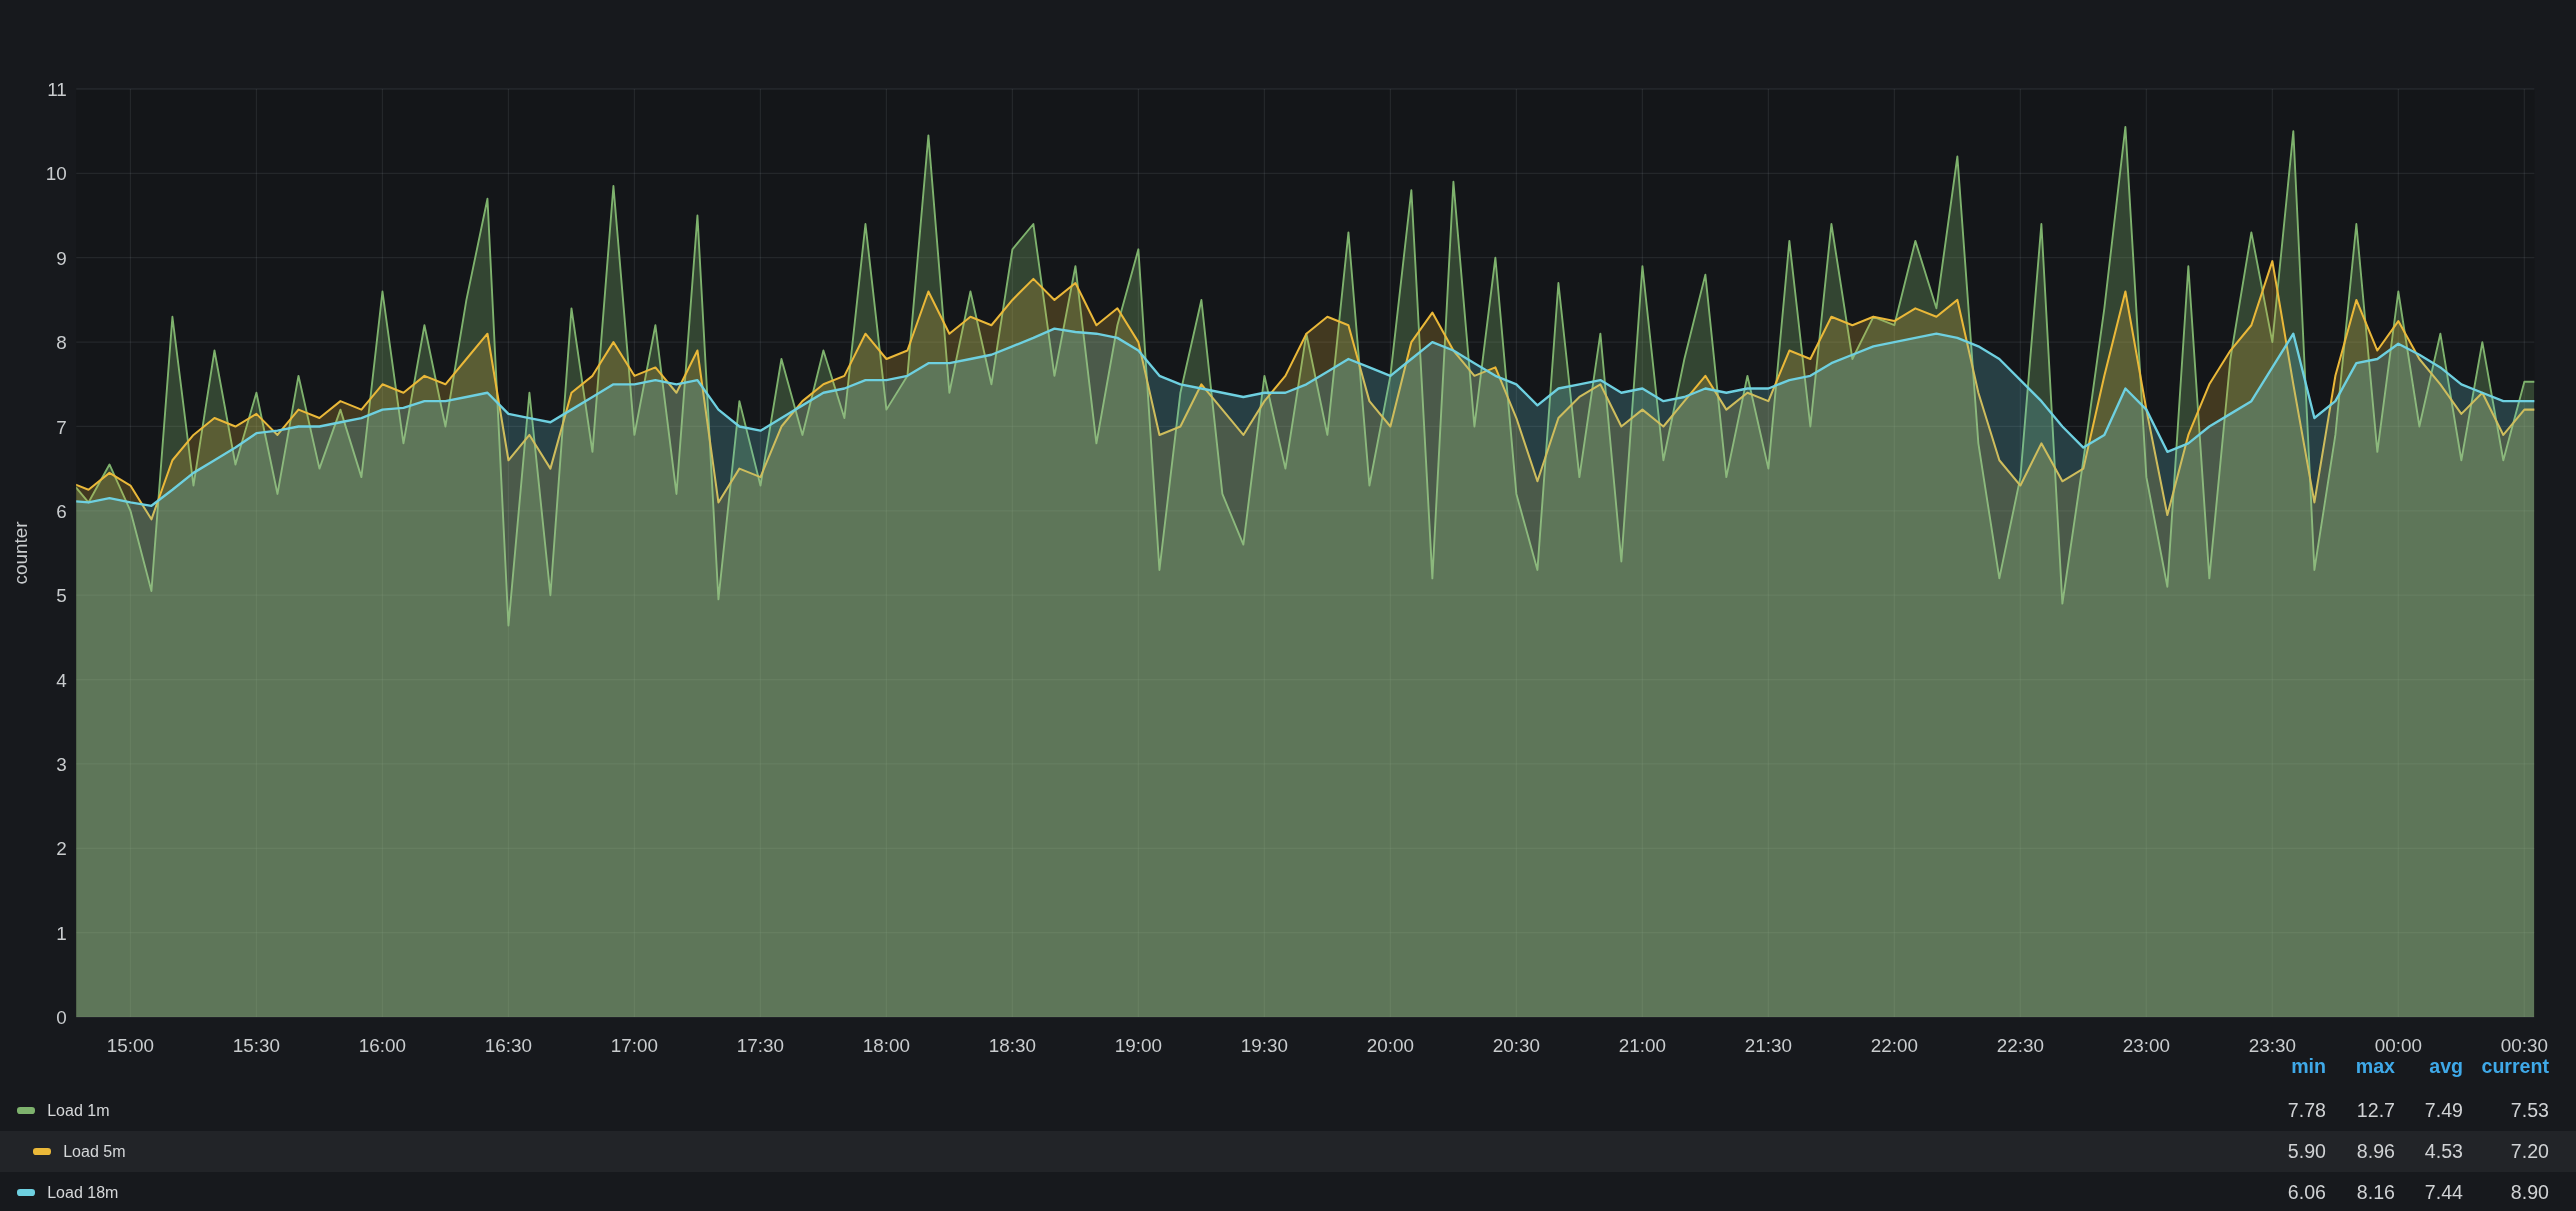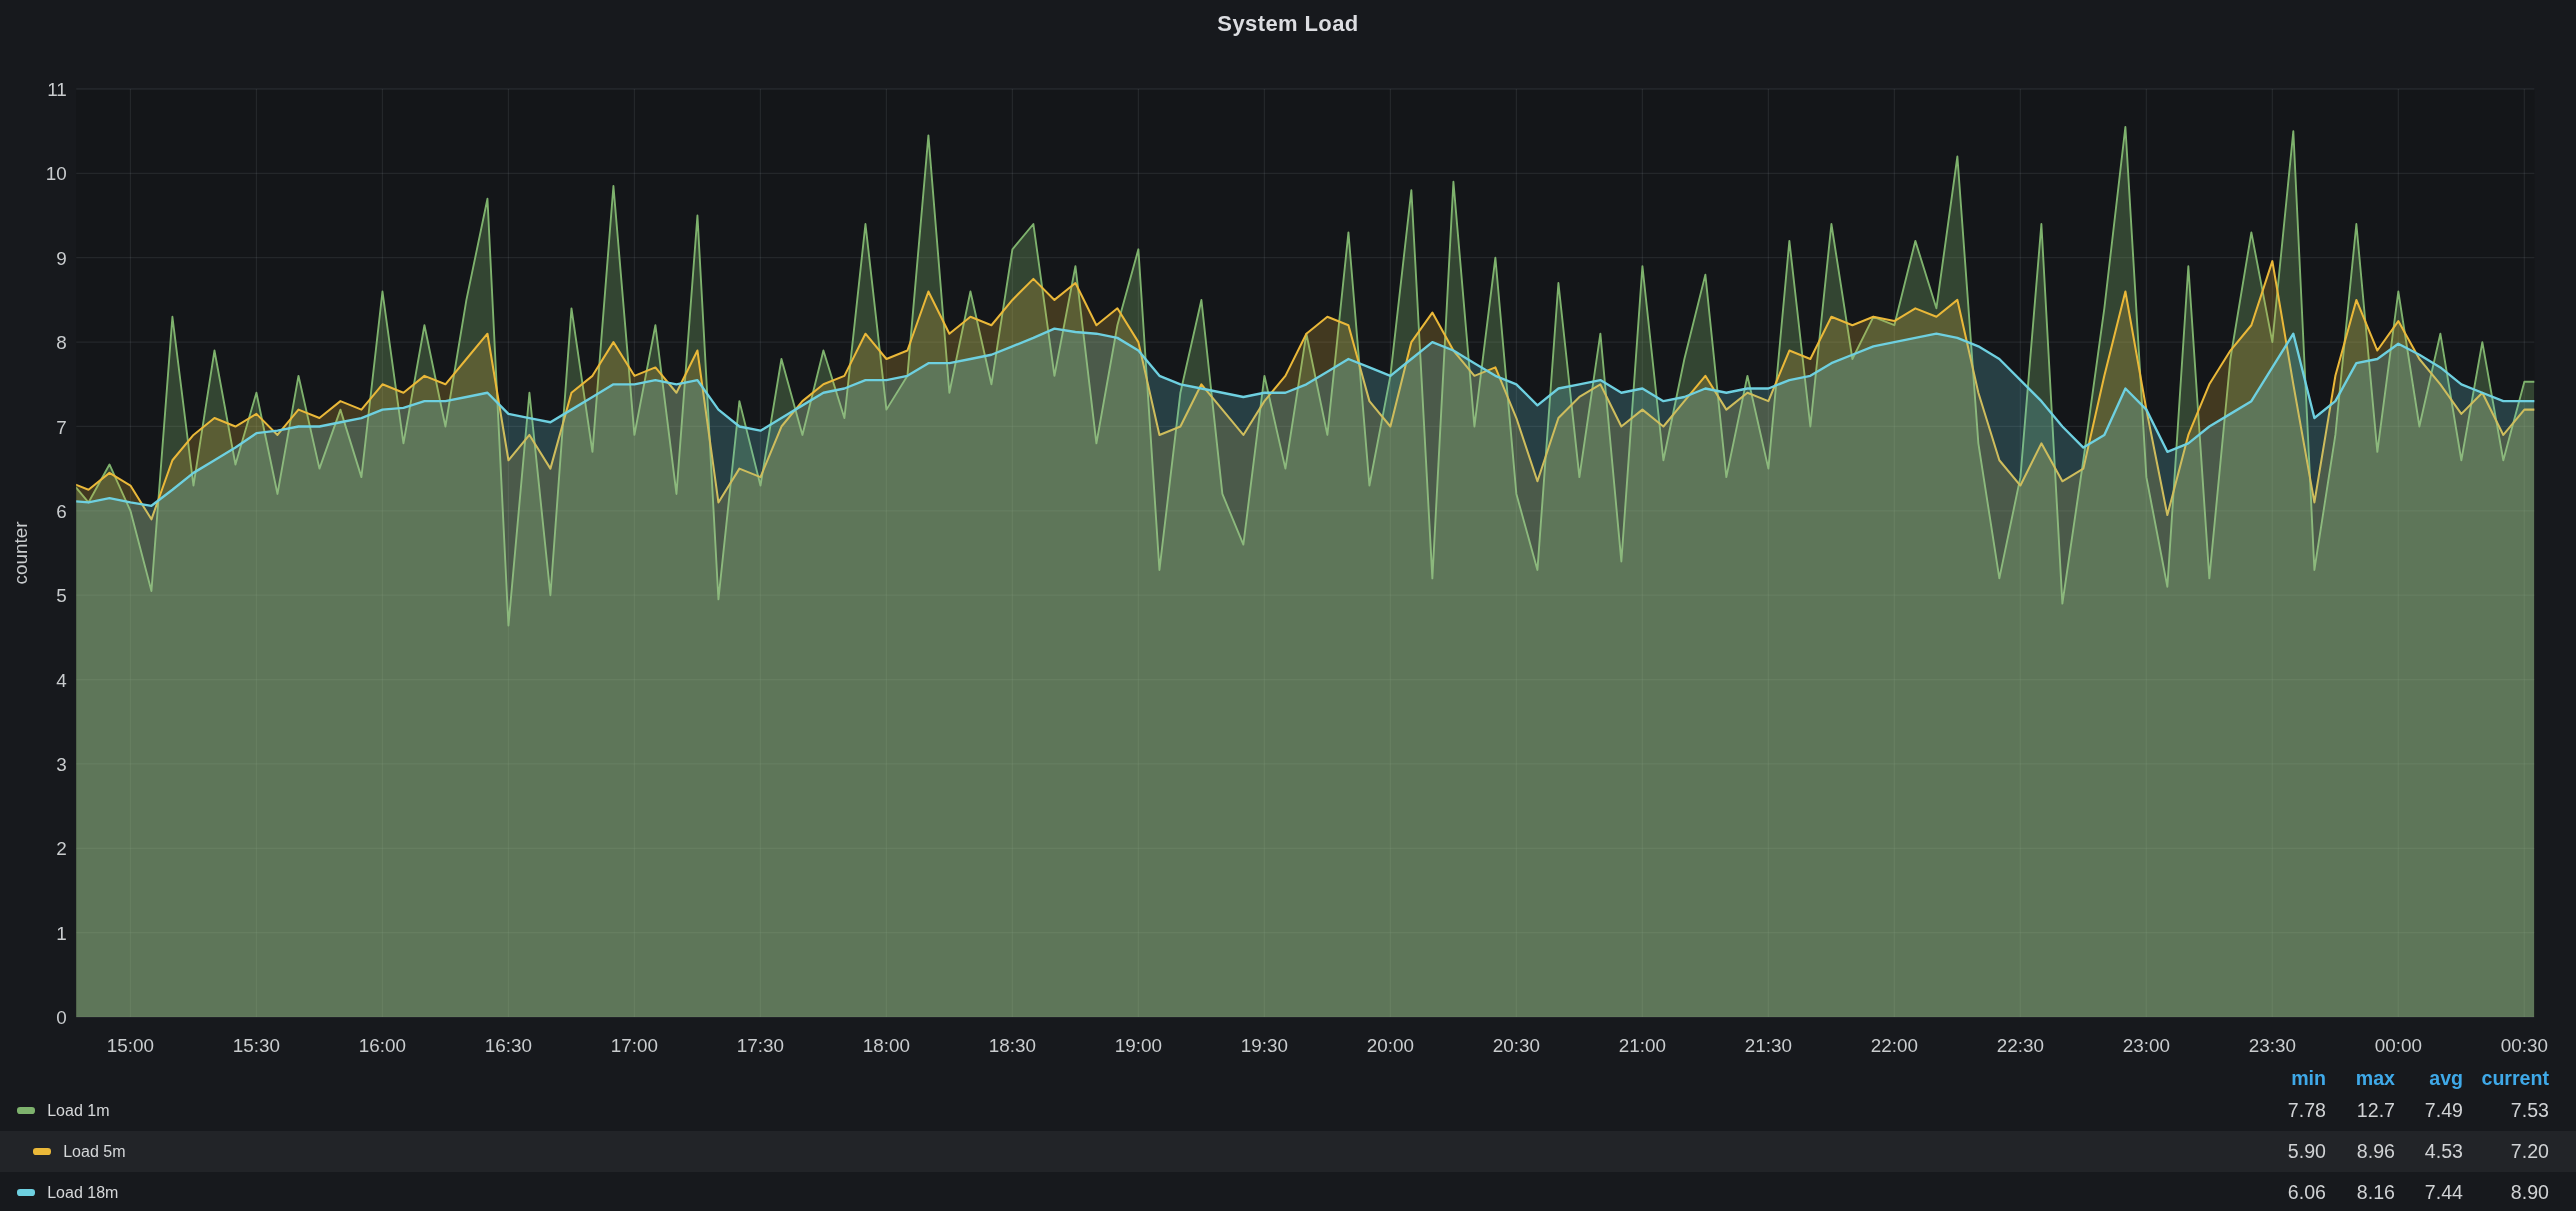--- a/index.html
+++ b/index.html
@@ -16,21 +16,21 @@
     font-size:22px;font-weight:700;color:#dcdde1;
     letter-spacing:0.4px;
     cursor:pointer;
   }
   svg#chart{position:absolute;top:0;left:0;}
   svg text{font-family:"Liberation Sans",sans-serif;}
   .legend{
     position:absolute;top:1055px;left:0;width:2576px;
   }
   .legend-header-row{
-    display:flex;align-items:flex-end;height:35px;
+    display:flex;align-items:flex-start;height:35px;
   }
   .legend-row{
     display:flex;align-items:center;height:41px;
     cursor:pointer;
   }
   .legend-row.highlight{background:#222428;padding-left:16px;}
   .legend-swatch{
     width:17.3px;height:6.3px;border-radius:3.1px;
     margin-left:17.3px;margin-right:12.6px;flex:0 0 auto;
   }
@@ -48,21 +48,20 @@
     font-size:19.6px;color:#d0d2d4;
   }
   .stats-grid .head{
     color:#3fa9e8;font-weight:700;
   }
 </style>
 </head>
 <body>
 
 <div class="panel">
-  <div class="panel-title">System Load</div>
   <svg id="chart" width="2576" height="1055" viewBox="0 0 3278 1342">
       <rect x="97" y="113" width="3128" height="1181" fill="#141619"></rect>
       <line x1="97" y1="1294" x2="3225" y2="1294" stroke="rgba(204,210,220,0.09)" stroke-width="1.6"></line>
       <text x="85" y="1303" text-anchor="end" font-size="24" fill="#c9ccce">0</text>
       <line x1="97" y1="1186.6363636363637" x2="3225" y2="1186.6363636363637" stroke="rgba(204,210,220,0.09)" stroke-width="1.6"></line>
       <text x="85" y="1195.6363636363637" text-anchor="end" font-size="24" fill="#c9ccce">1</text>
       <line x1="97" y1="1079.2727272727273" x2="3225" y2="1079.2727272727273" stroke="rgba(204,210,220,0.09)" stroke-width="1.6"></line>
       <text x="85" y="1088.2727272727273" text-anchor="end" font-size="24" fill="#c9ccce">2</text>
       <line x1="97" y1="971.909090909091" x2="3225" y2="971.909090909091" stroke="rgba(204,210,220,0.09)" stroke-width="1.6"></line>
       <text x="85" y="980.909090909091" text-anchor="end" font-size="24" fill="#c9ccce">3</text>

